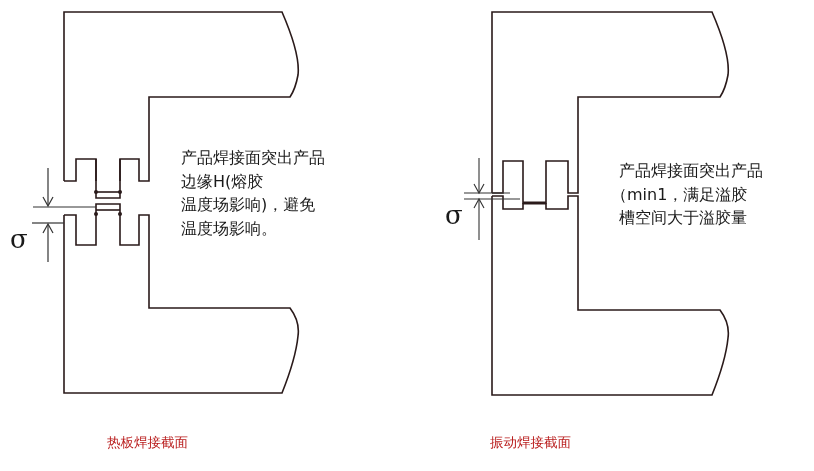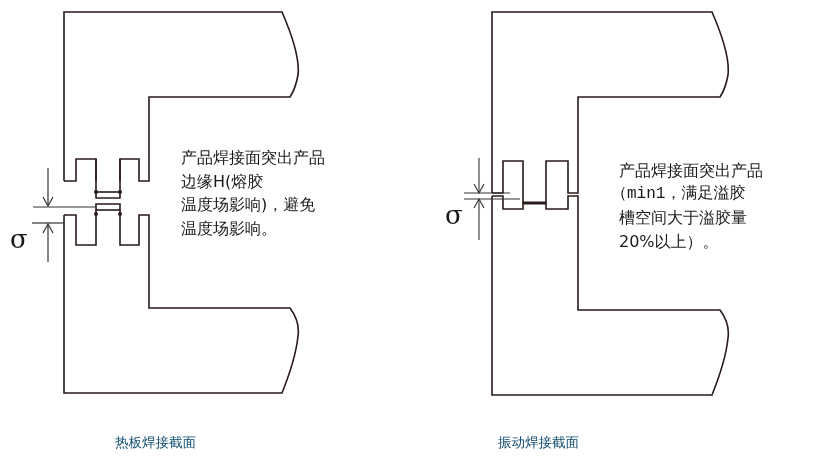--- a/index.html
+++ b/index.html
@@ -1,21 +1,21 @@
 <!DOCTYPE html>
 <html><head>
 <meta charset="utf-8">
 <style>
   html, body { margin: 0; padding: 0; background: #ffffff; }
   body { width: 814px; height: 471px; position: relative; overflow: hidden;
          font-family: "DejaVu Sans", "Liberation Sans", sans-serif; color: #222; }
   svg.diagram { position: absolute; left: 0; top: 0; }
   .note { position: absolute; font-size: 16px; line-height: 23.5px; color: #1a1a1a; white-space: nowrap; }
   .note div { height: 23.5px; }
-  .caption { position: absolute; font-size: 13.5px; color: #0c4a6e; white-space: nowrap; margin-left: 8px; }
+  .caption { position: absolute; font-size: 13.5px; color: #b91c1c; white-space: nowrap; }
   .sigma { position: absolute; font-size: 26px; color: #1a1a1a; line-height: 1; font-family: "DejaVu Serif", serif; }
 </style>
 </head>
 <body>
 
 <svg class="diagram" width="814" height="471" viewBox="0 0 814 471">
 
   <g fill="none" stroke="#2a1a1a" stroke-width="1.6">
 
     <path d="M64,181 L64,12 L282,12 C292,35 300,58 298,75 C296,86 292,94 290,97 L149,97 L149,181
@@ -74,19 +74,18 @@
 
 <div class="note" style="left:181px; top:146px;">
   <div>产品焊接面突出产品</div>
   <div>边缘H(熔胶</div>
   <div>温度场影响)，避免</div>
   <div>温度场影响。</div>
 </div>
 
 <div class="note" style="left:619px; top:159px;">
   <div>产品焊接面突出产品</div>
-  <div style="margin-left:-8px;font-family:Liberation Mono, monospace;">（min1，满足溢胶</div>
+  <div style="margin-left:-8px;">（min1，满足溢胶</div>
   <div>槽空间大于溢胶量</div>
-  <div>20%以上）。</div>
 </div>
 
 <div class="caption" style="left:107px; top:434px;">热板焊接截面</div>
 <div class="caption" style="left:490px; top:434px;text-align:right;">振动焊接截面</div>
 
 </body></html>

